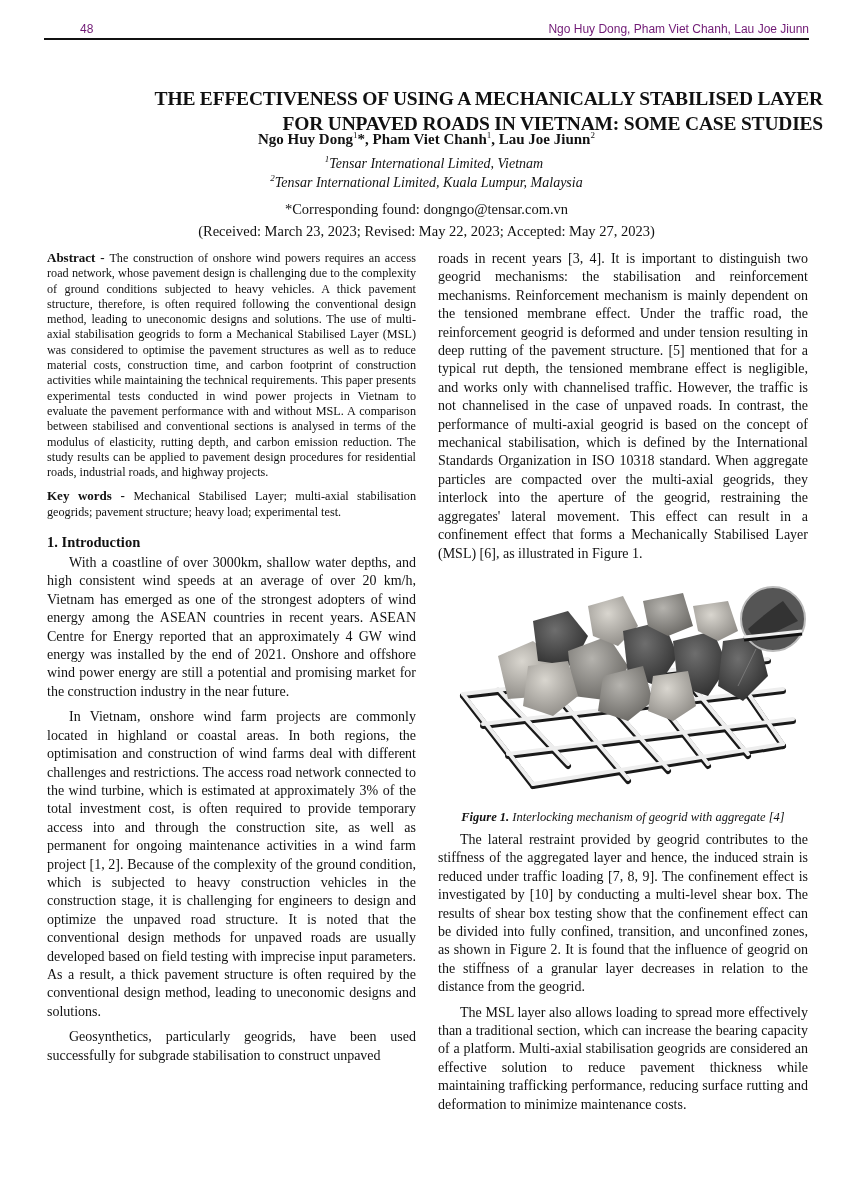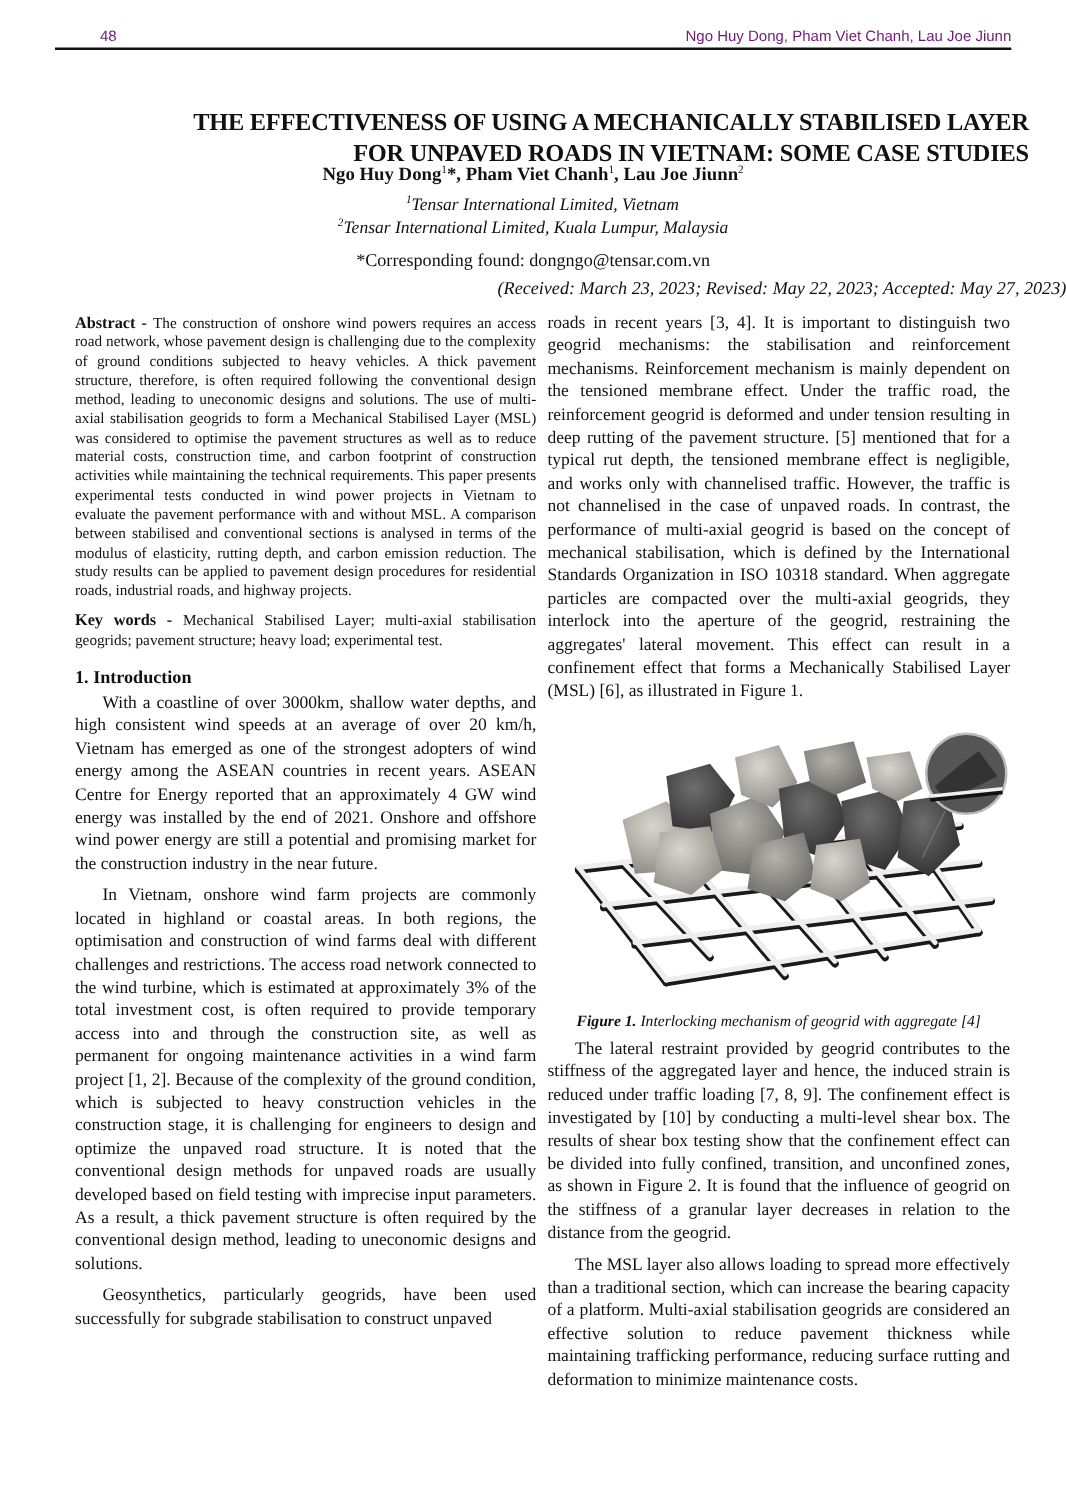--- a/index.html
+++ b/index.html
@@ -16,24 +16,24 @@
   .authors { position: absolute; left: 0; right: 0; top: 130px; text-align: center;
     font-family: "Liberation Serif", serif; font-weight: bold; font-size: 15px; }
   .authors sup { font-size: 9px; font-weight: normal; }
   .affil { position: absolute; left: 0; right: 0; text-align: center;
     font-family: "Liberation Serif", serif; font-style: italic; font-size: 14px; }
   .affil sup { font-size: 9px; }
   .affil1 { top: 154px; margin-left: 15px; }
   .affil2 { top: 173px; }
   .corr { position: absolute; left: 0; right: 0; top: 201px; text-align: center;
     font-family: "Liberation Serif", serif; font-size: 14.5px; }
-  .dates { position: absolute; left: 0; right: 0; top: 223px; text-align: right;
-    font-family: "Liberation Serif", serif; font-size: 14.5px; font-style: italic; }
+  .dates { position: absolute; left: 0; right: 0; top: 223px; text-align: center;
+    font-family: "Liberation Serif", serif; font-size: 14.5px; }
   .col { position: absolute; font-family: "Liberation Serif", serif; text-align: justify; }
-  .col-left { left: 60px; width: 369px; top: 250px; }
+  .col-left { left: 47px; width: 369px; top: 250px; }
   .col-right { left: 438px; width: 370px; top: 250px; }
   .abstract { font-size: 12.2px; line-height: 15.3px; margin: 0; }
   .abstract b, .keywords b { font-size: 13px; }
   .keywords { font-size: 12.2px; line-height: 15.3px; margin: 8px 0 0 0; }
   .section-h { font-family: "Liberation Serif", serif; font-weight: bold; font-size: 14.5px;
     margin: 14px 0 3px 0; }
   .para { font-size: 14px; line-height: 18.4px; margin: 0 0 7px 0; text-indent: 22px; }
   .para.cont { text-indent: 0; }
   .figure { width: 370px; height: 225px; margin: 18px 0 4px 0; position: relative; }
   .figure svg { width: 100%; height: 100%; display: block; }

